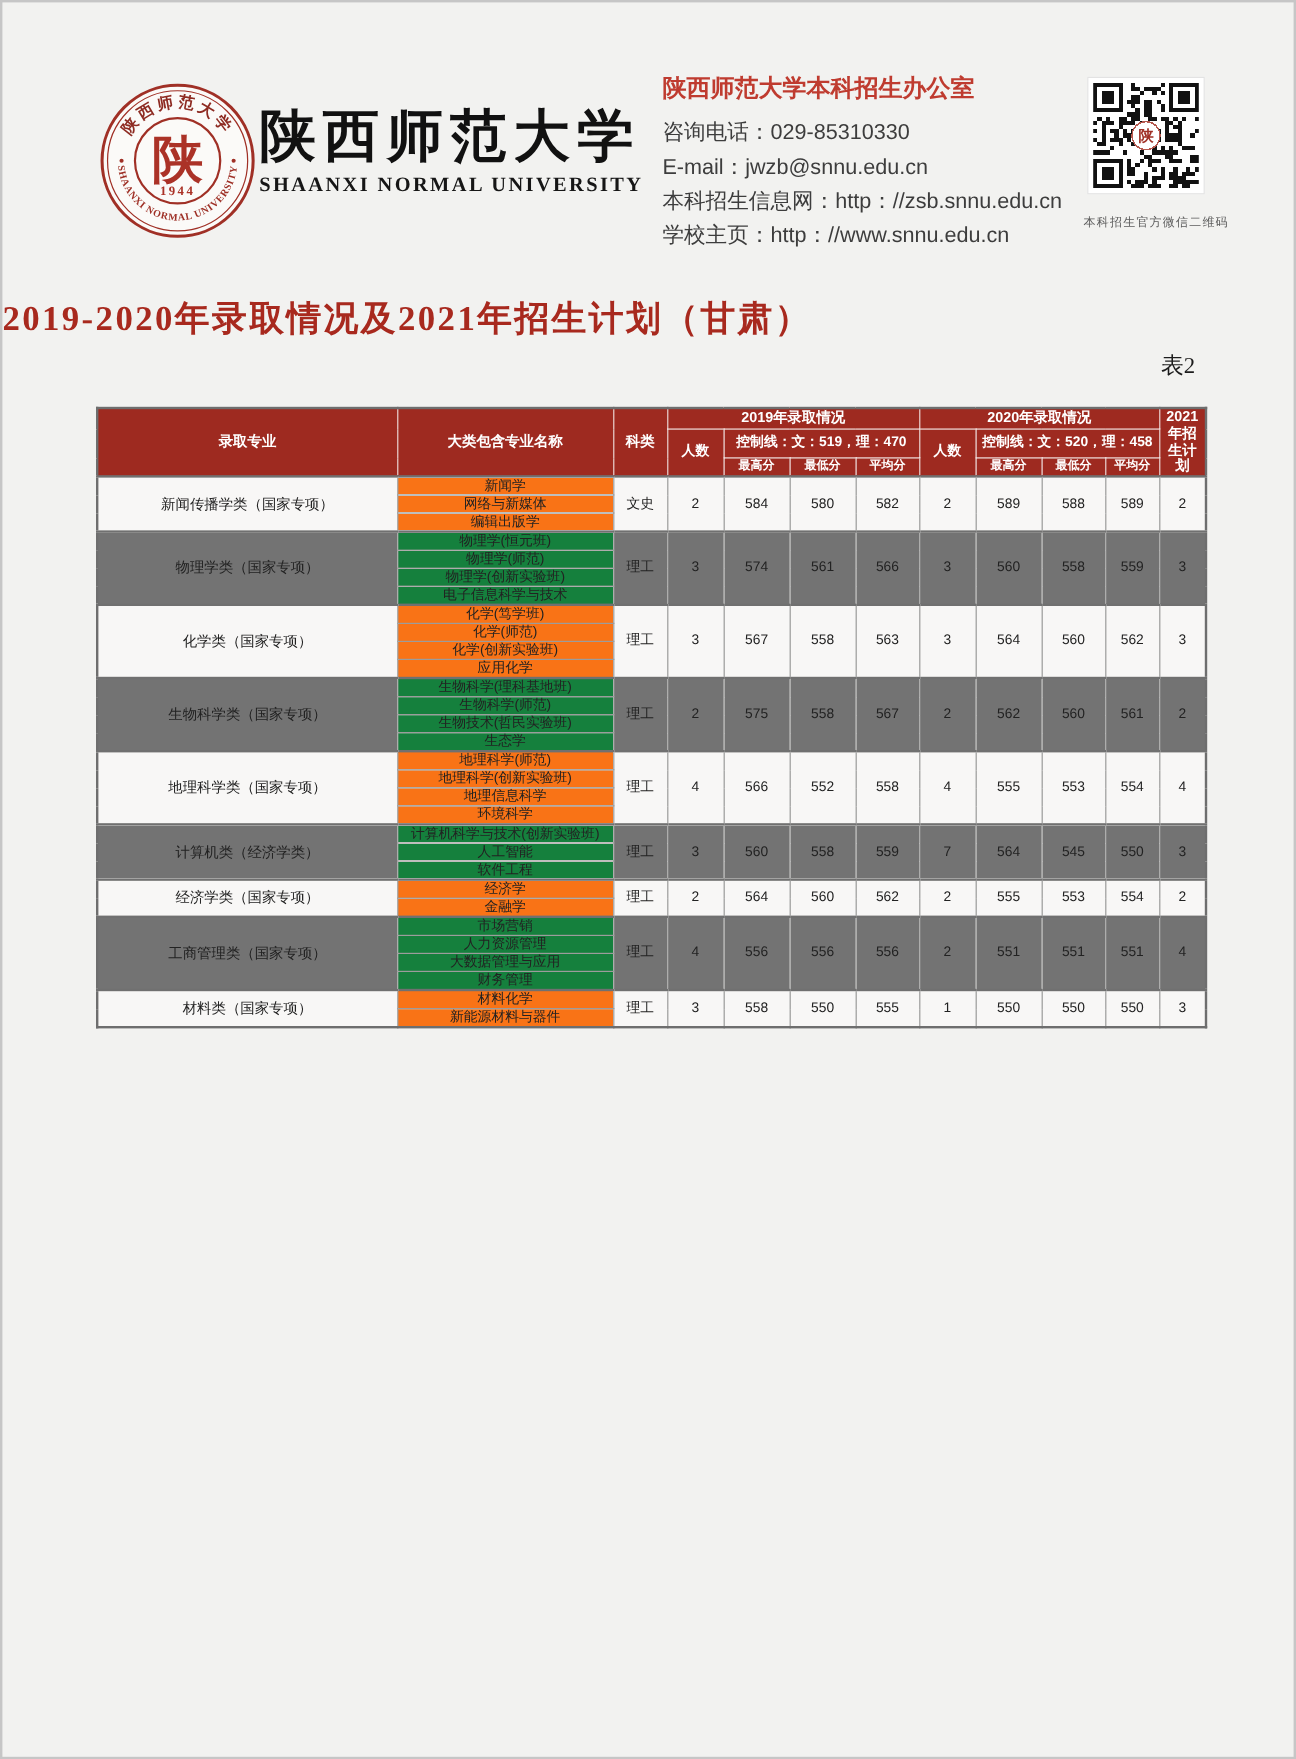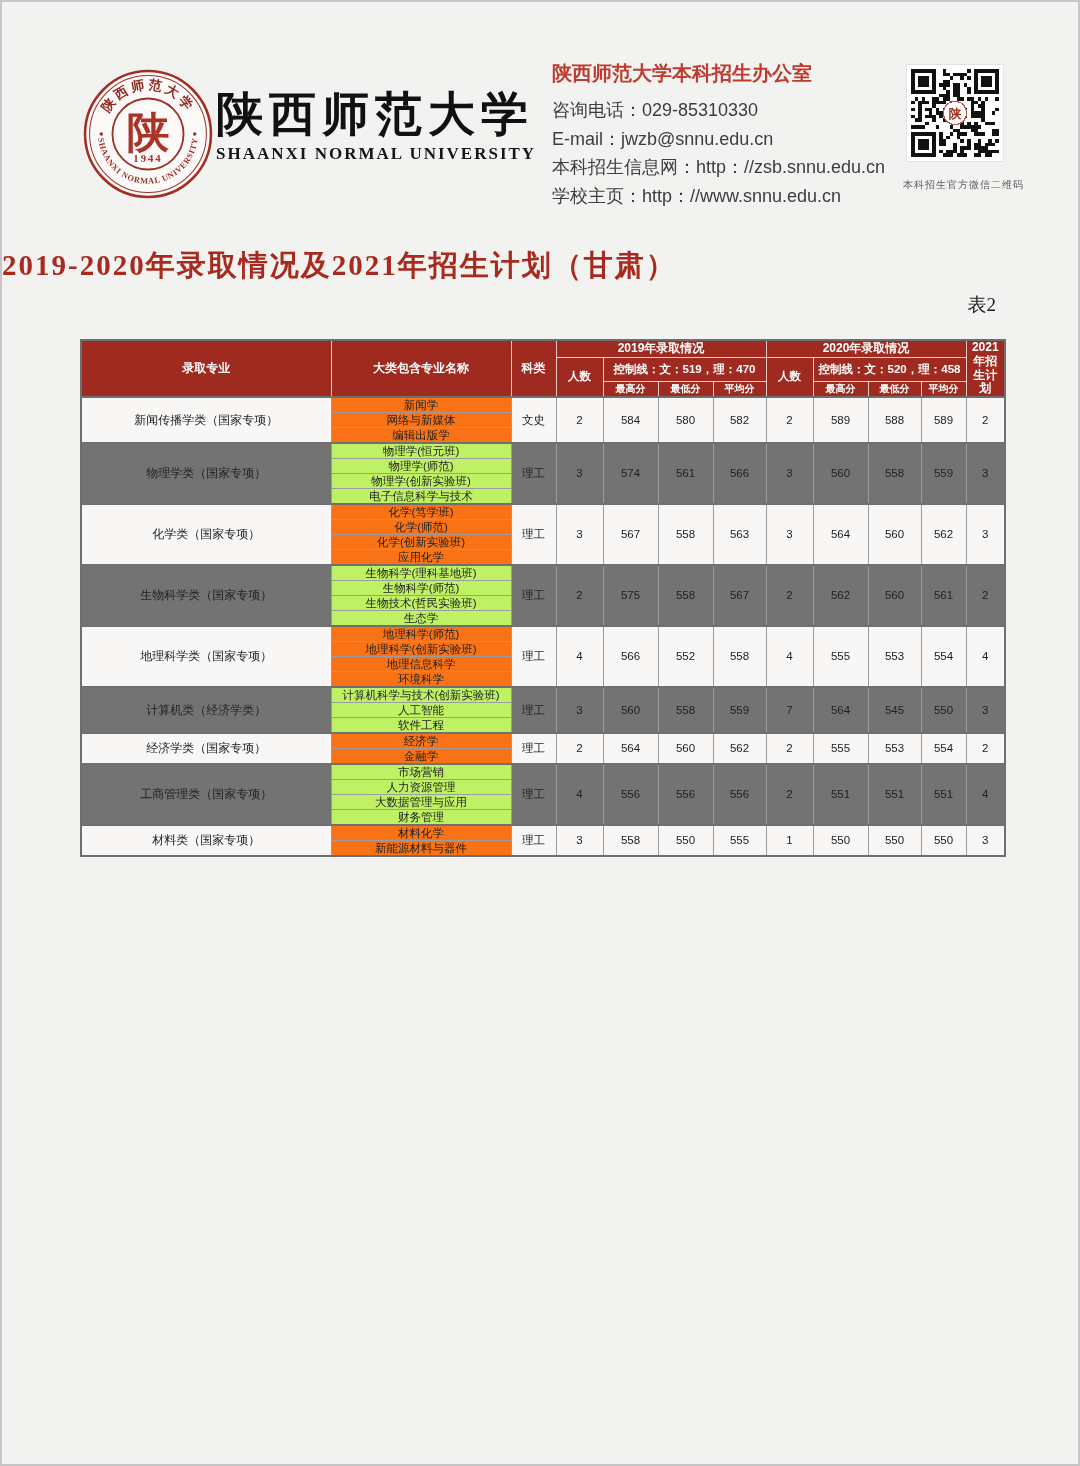--- a/index.html
+++ b/index.html
@@ -32,21 +32,21 @@
                border:1px solid rgba(255,255,255,.75);padding:0 1px;line-height:1.15;}
   table.adm thead tr.h1 th{height:16px;}
   table.adm thead tr.h2 th{height:13px;font-size:11.5px;}
   table.adm thead tr.h3 th{height:14px;font-size:10px;margin-top:40px;}
   th.plan-h{font-size:11.5px;line-height:1.25;}
   table.adm td{border:1px solid #9c9c9c;text-align:center;vertical-align:middle;
                height:14px;padding:0 2px;font-size:11.5px;color:#222;line-height:13px;
                background:#f8f7f6;overflow:hidden;white-space:nowrap;}
   table.adm td.sub{background:#f97316;}
   table.adm tr.alt td{background:#737373;}
-  table.adm tr.alt td.sub{background:#bef264;text-align:center;}
+  table.adm tr.alt td.sub{background:#15803d;text-align:center;}
   table.adm td.major{font-size:12px;}
   table.adm tr.gstart td{border-top:2px solid #707070;}
   
   .notes{position:absolute;left:78px;top:835px;width:928px;font-size:14.5px;
          color:#3e3e3e;line-height:21px;}
   .note{margin-bottom:5px;}
 </style>
 </head>
 <body>
 

